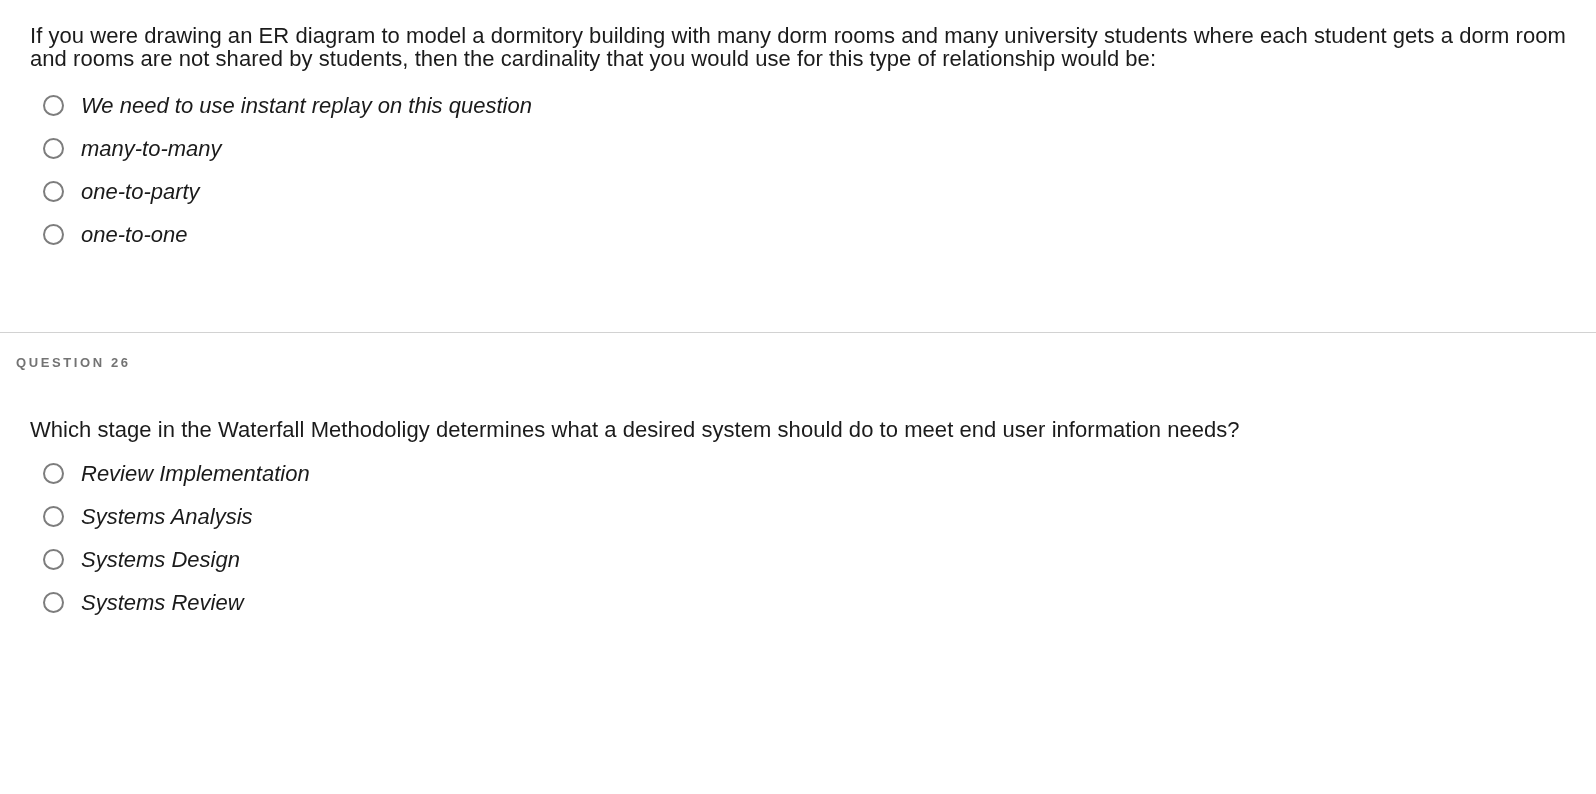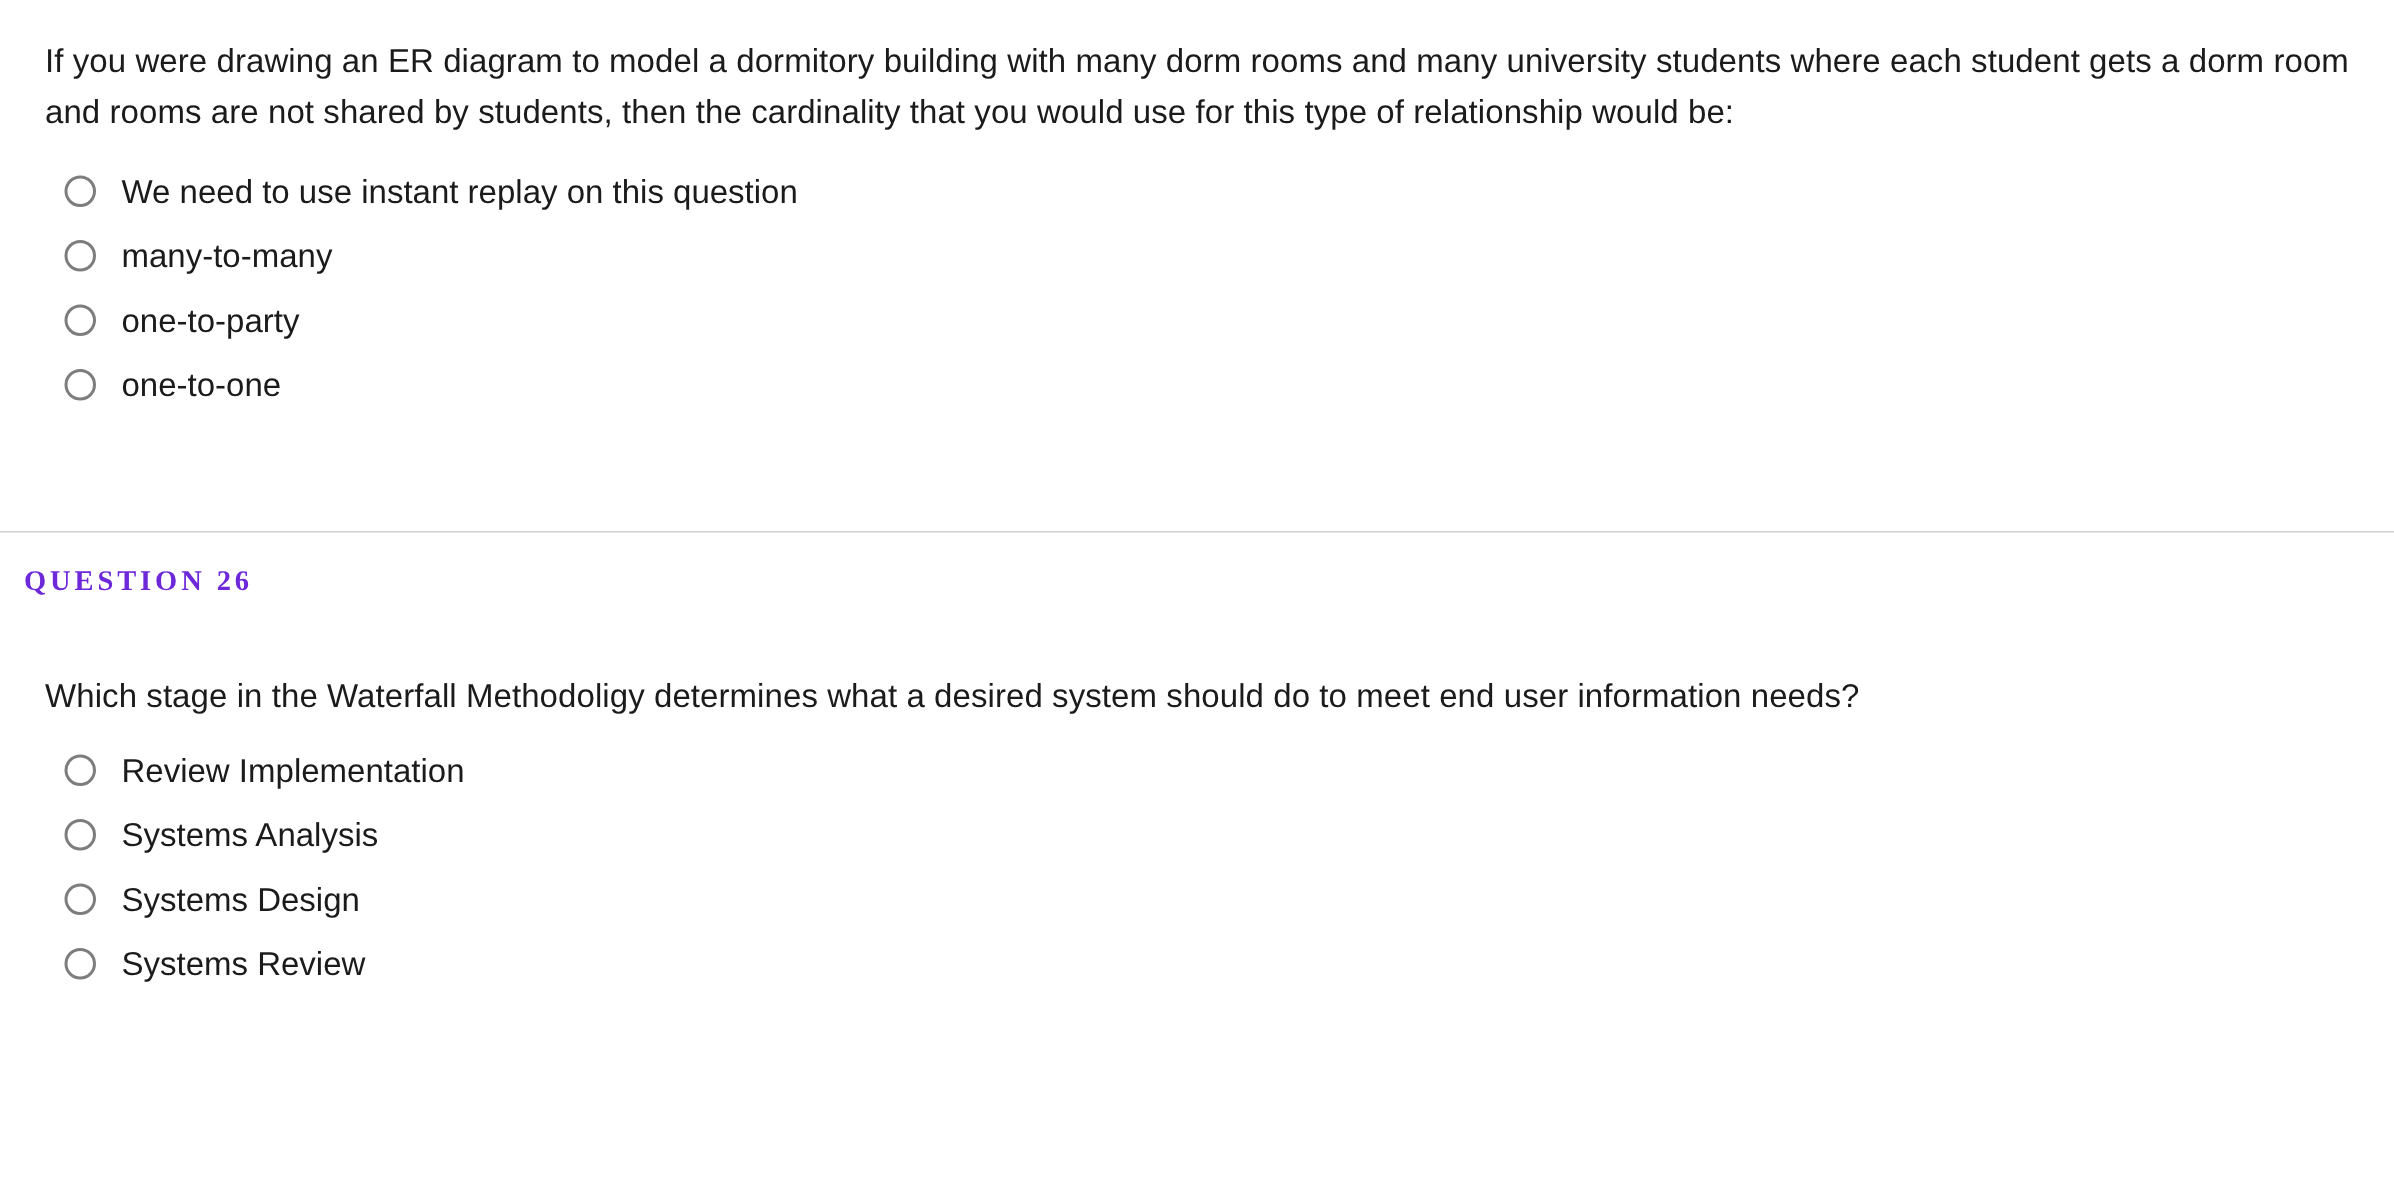--- a/index.html
+++ b/index.html
@@ -30,21 +30,21 @@
     width: 100%;
     box-sizing: border-box;
   }
 
   .question-block.first {
     padding: 24px 30px 0 30px;
   }
 
   .question-prompt {
     font-size: 22px;
-    line-height: 34px;
+    line-height: 23px;
     color: #1b1b1b;
     margin: 0;
     font-weight: 400;
     letter-spacing: 0.05px;
     max-width: 1540px;
   }
 
   .question-prompt.single-line {
     white-space: nowrap;
   }
@@ -63,20 +63,21 @@
 
   .q2-options {
     margin-top: 11px;
     padding-left: 13px;
   }
 
   .option-row {
     display: flex;
     align-items: center;
     height: 43px;
+    font-style: italic;
   }
 
   .radio-circle {
     flex: 0 0 auto;
     width: 21px;
     height: 21px;
     border: 2px solid #7d7d7d;
     border-radius: 50%;
     background: #ffffff;
     box-sizing: border-box;
@@ -98,27 +99,27 @@
     background: #d2d2d2;
     margin: 0;
     border: none;
   }
 
   .q1-spacer {
     height: 76px;
   }
 
   .question-header {
-    font-size: 19px;
+    font-size: 13px;
     font-weight: bold;
-    color: #6d28d9;
+    color: #737373;
     letter-spacing: 2.6px;
     padding: 22px 0 0 8px;
     margin: 0;
-    font-family: Liberation Serif, serif;
+    font-family: Liberation Sans, sans-serif;
   }
 
   .question-block.second {
     padding: 0 30px 0 30px;
   }
 
   .q2-prompt-wrap {
     padding-top: 48px;
   }
 </style>

